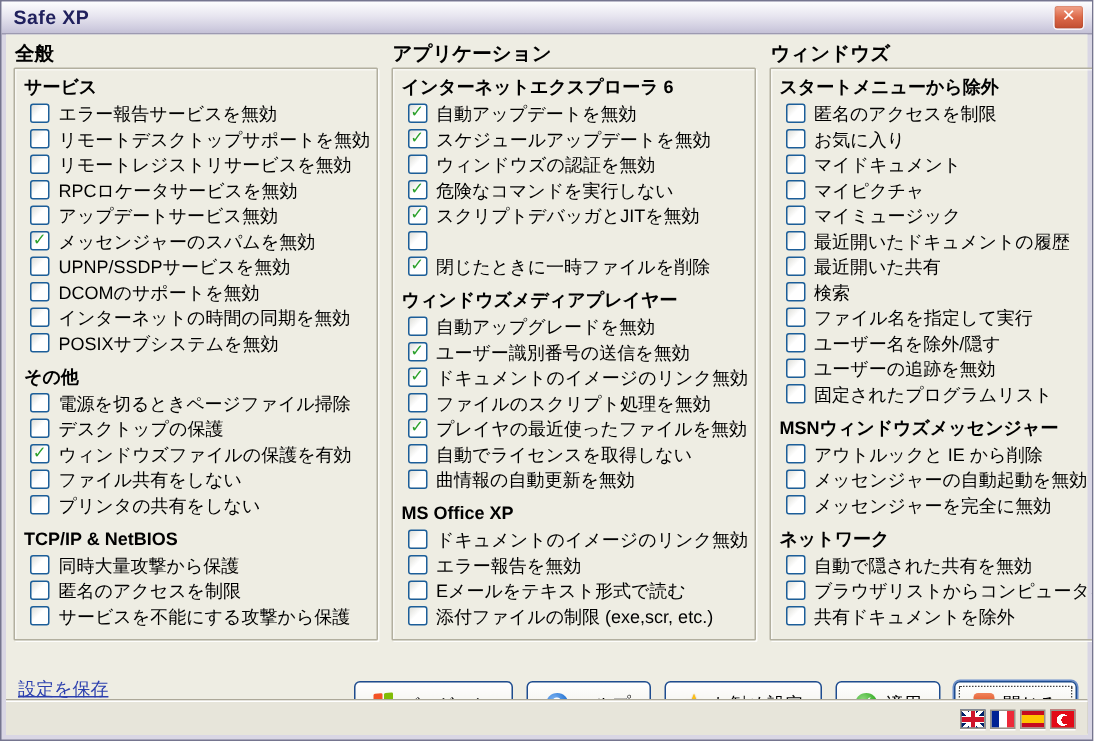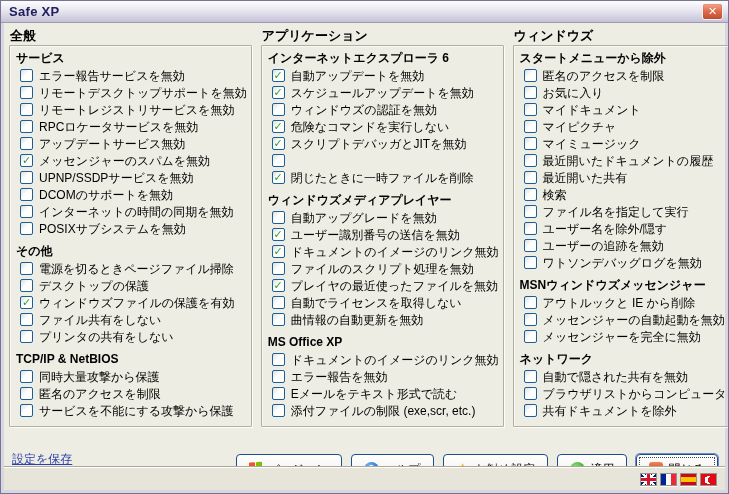--- a/index.html
+++ b/index.html
@@ -315,21 +315,21 @@
             <div class="item-row">
               <div class="cb"></div>
               <div class="item-label">ユーザー名を除外/隠す</div>
             </div>
             <div class="item-row">
               <div class="cb"></div>
               <div class="item-label">ユーザーの追跡を無効</div>
             </div>
             <div class="item-row">
               <div class="cb"></div>
-              <div class="item-label">ワトソンデバッグログを無効</div>
+              <div class="item-label">固定されたプログラムリスト</div>
             </div>
             <div class="sec-header">MSNウィンドウズメッセンジャー</div>
             <div class="item-row">
               <div class="cb"></div>
               <div class="item-label">アウトルックと IE から削除</div>
             </div>
             <div class="item-row">
               <div class="cb"></div>
               <div class="item-label">メッセンジャーの自動起動を無効</div>
             </div>

